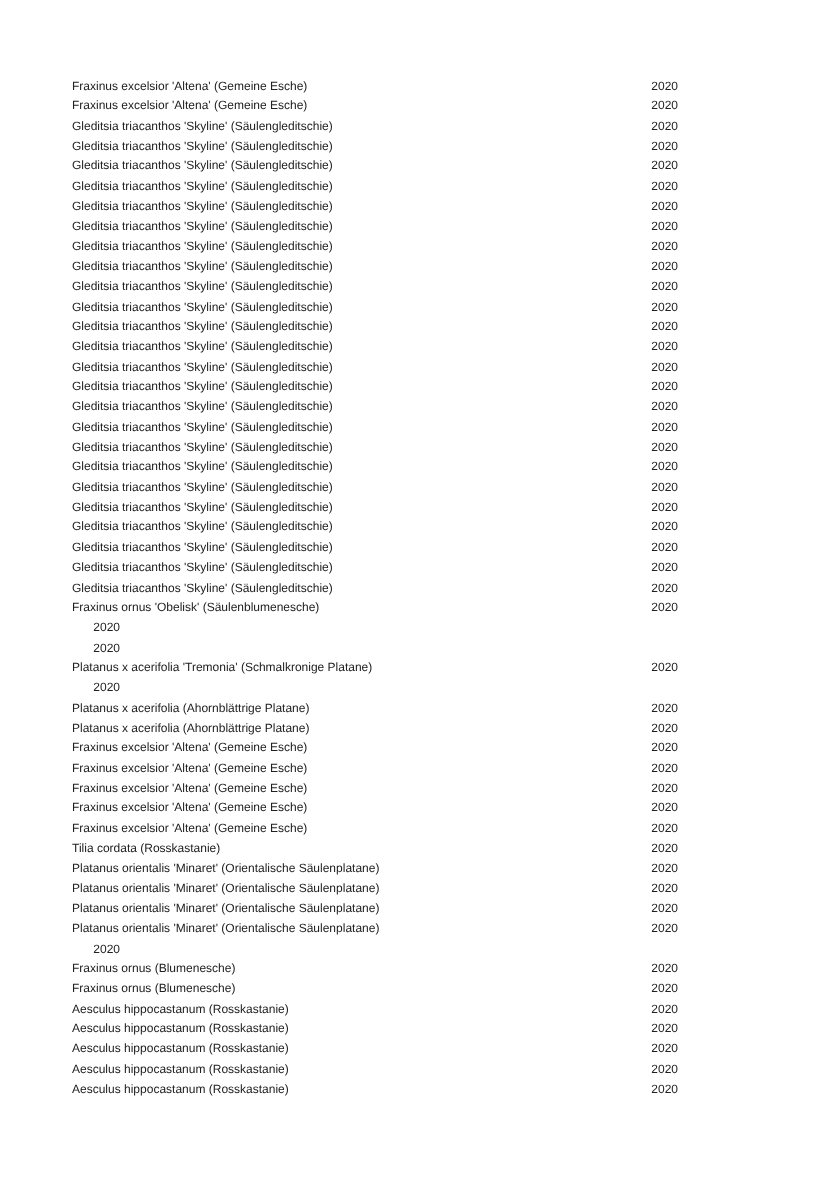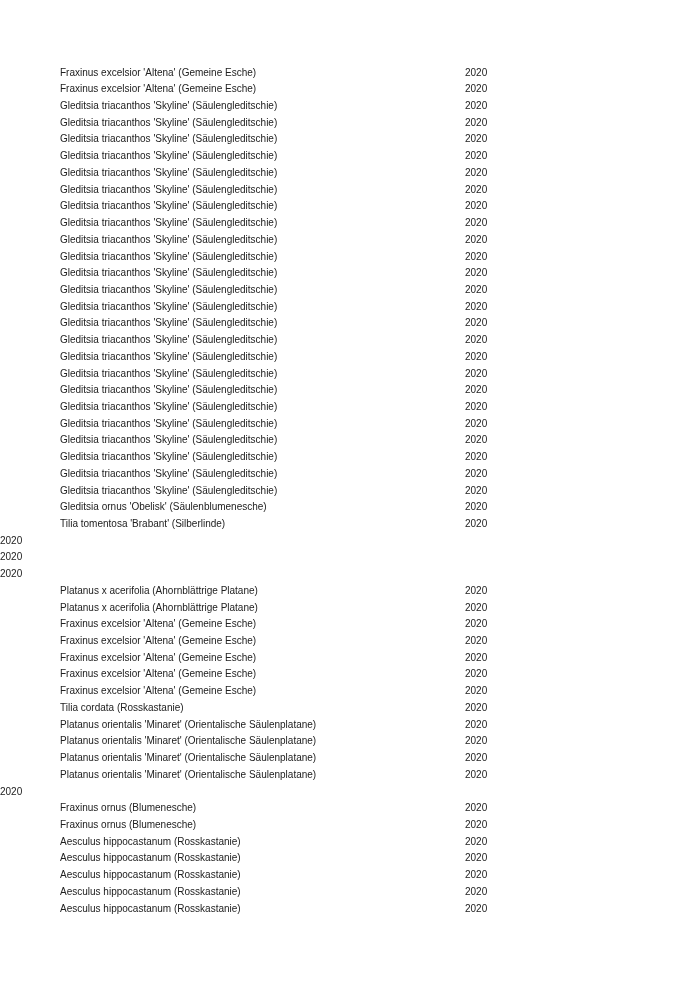--- a/index.html
+++ b/index.html
@@ -24,20 +24,21 @@
     font-size: 10px;
     white-space: nowrap;
   }
   .name {
     margin-left: 60px;
     width: 405px;
     overflow: hidden;
   }
   .year {
     width: 100px;
+    text-align: right;
   }
 </style>
 </head>
 <body>
 
 <div class="table" id="tree-table">
     <div class="row">
       <span class="name">Fraxinus excelsior 'Altena' (Gemeine Esche)</span>
       <span class="year">2020</span>
     </div>
@@ -135,31 +136,31 @@
     </div>
     <div class="row">
       <span class="name">Gleditsia triacanthos 'Skyline' (Säulengleditschie)</span>
       <span class="year">2020</span>
     </div>
     <div class="row">
       <span class="name">Gleditsia triacanthos 'Skyline' (Säulengleditschie)</span>
       <span class="year">2020</span>
     </div>
     <div class="row">
-      <span class="name">Gleditsia ornus 'Obelisk' (Säulenblumenesche)</span>
-      <span class="year">2020</span>
-    </div>
-    <div class="row">
-      <span class="name">Tilia tomentosa 'Brabant' (Silberlinde)</span>
-      <span class="year">2020</span>
-    </div>
-    <div class="row">
-      <span class="year">2020</span>
-    </div>
-    <div class="row">
+      <span class="name">Fraxinus ornus 'Obelisk' (Säulenblumenesche)</span>
+      <span class="year">2020</span>
+    </div>
+    <div class="row">
+      <span class="year">2020</span>
+    </div>
+    <div class="row">
+      <span class="year">2020</span>
+    </div>
+    <div class="row">
+      <span class="name">Platanus x acerifolia 'Tremonia' (Schmalkronige Platane)</span>
       <span class="year">2020</span>
     </div>
     <div class="row">
       <span class="year">2020</span>
     </div>
     <div class="row">
       <span class="name">Platanus x acerifolia (Ahornblättrige Platane)</span>
       <span class="year">2020</span>
     </div>
     <div class="row">

